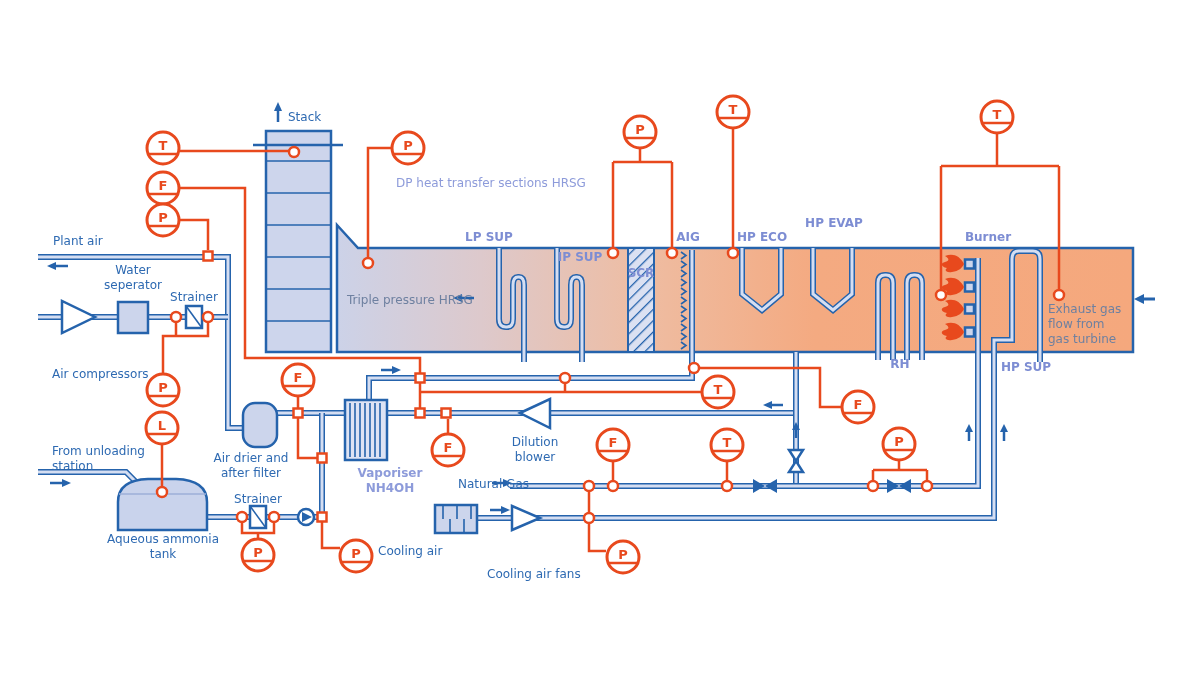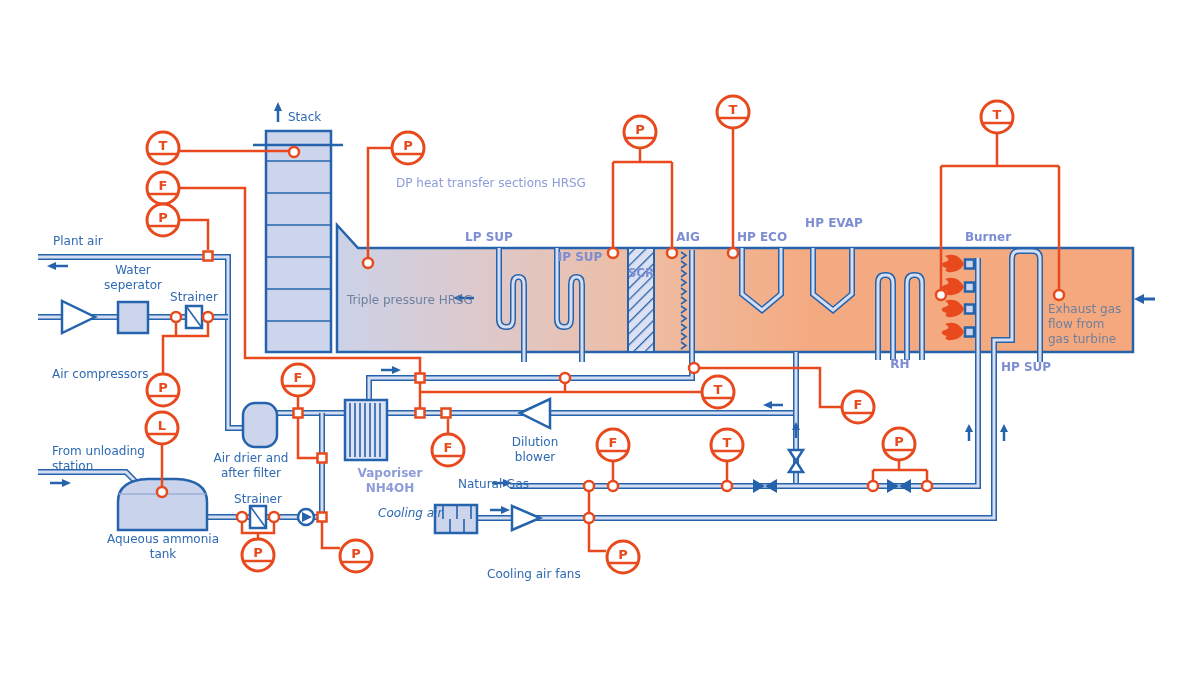--- a/index.html
+++ b/index.html
@@ -365,21 +365,21 @@
 station</div>
 <div class="lbl c" style="left:93px;top:532px;width:140px;">Aqueous ammonia tank</div>
 <div class="lbl c" style="left:205px;top:451px;width:92px;">Air drier and
 after filter</div>
 <div class="lbl c" style="left:228px;top:492px;width:60px;">Strainer</div>
 <div class="lbl c peri" style="left:326px;top:466px;width:84px;font-weight:bold;margin-left:22px;">Vaporiser
 NH4OH</div>
 <div class="lbl c" style="left:500px;top:435px;width:70px;">Dilution
 blower</div>
 <div class="lbl" style="left:432px;top:477px;margin-left:26px;">Natural Gas</div>
-<div class="lbl" style="left:378px;top:506px;font-style:italic;">Cooling air</div>
+<div class="lbl" style="left:378px;top:544px;">Cooling air</div>
 <div class="lbl" style="left:487px;top:567px;">Cooling air fans</div>
 <div class="lbl peri" style="left:396px;top:176px;">DP heat transfer sections HRSG</div>
 <div class="lbl muted" style="left:347px;top:293px;">Triple pressure HRSG</div>
 <div class="lbl muted" style="left:1048px;top:302px;">Exhaust gas
 flow from
 gas turbine</div>
 
 <div class="lbl c sec" style="left:465px;top:230px;width:48px;">LP SUP</div>
 <div class="lbl c sec" style="left:556px;top:230px;width:48px;margin-top:20px;">IP SUP</div>
 <div class="lbl c sec" style="left:621px;top:230px;width:40px;margin-top:36px;">SCR</div>

